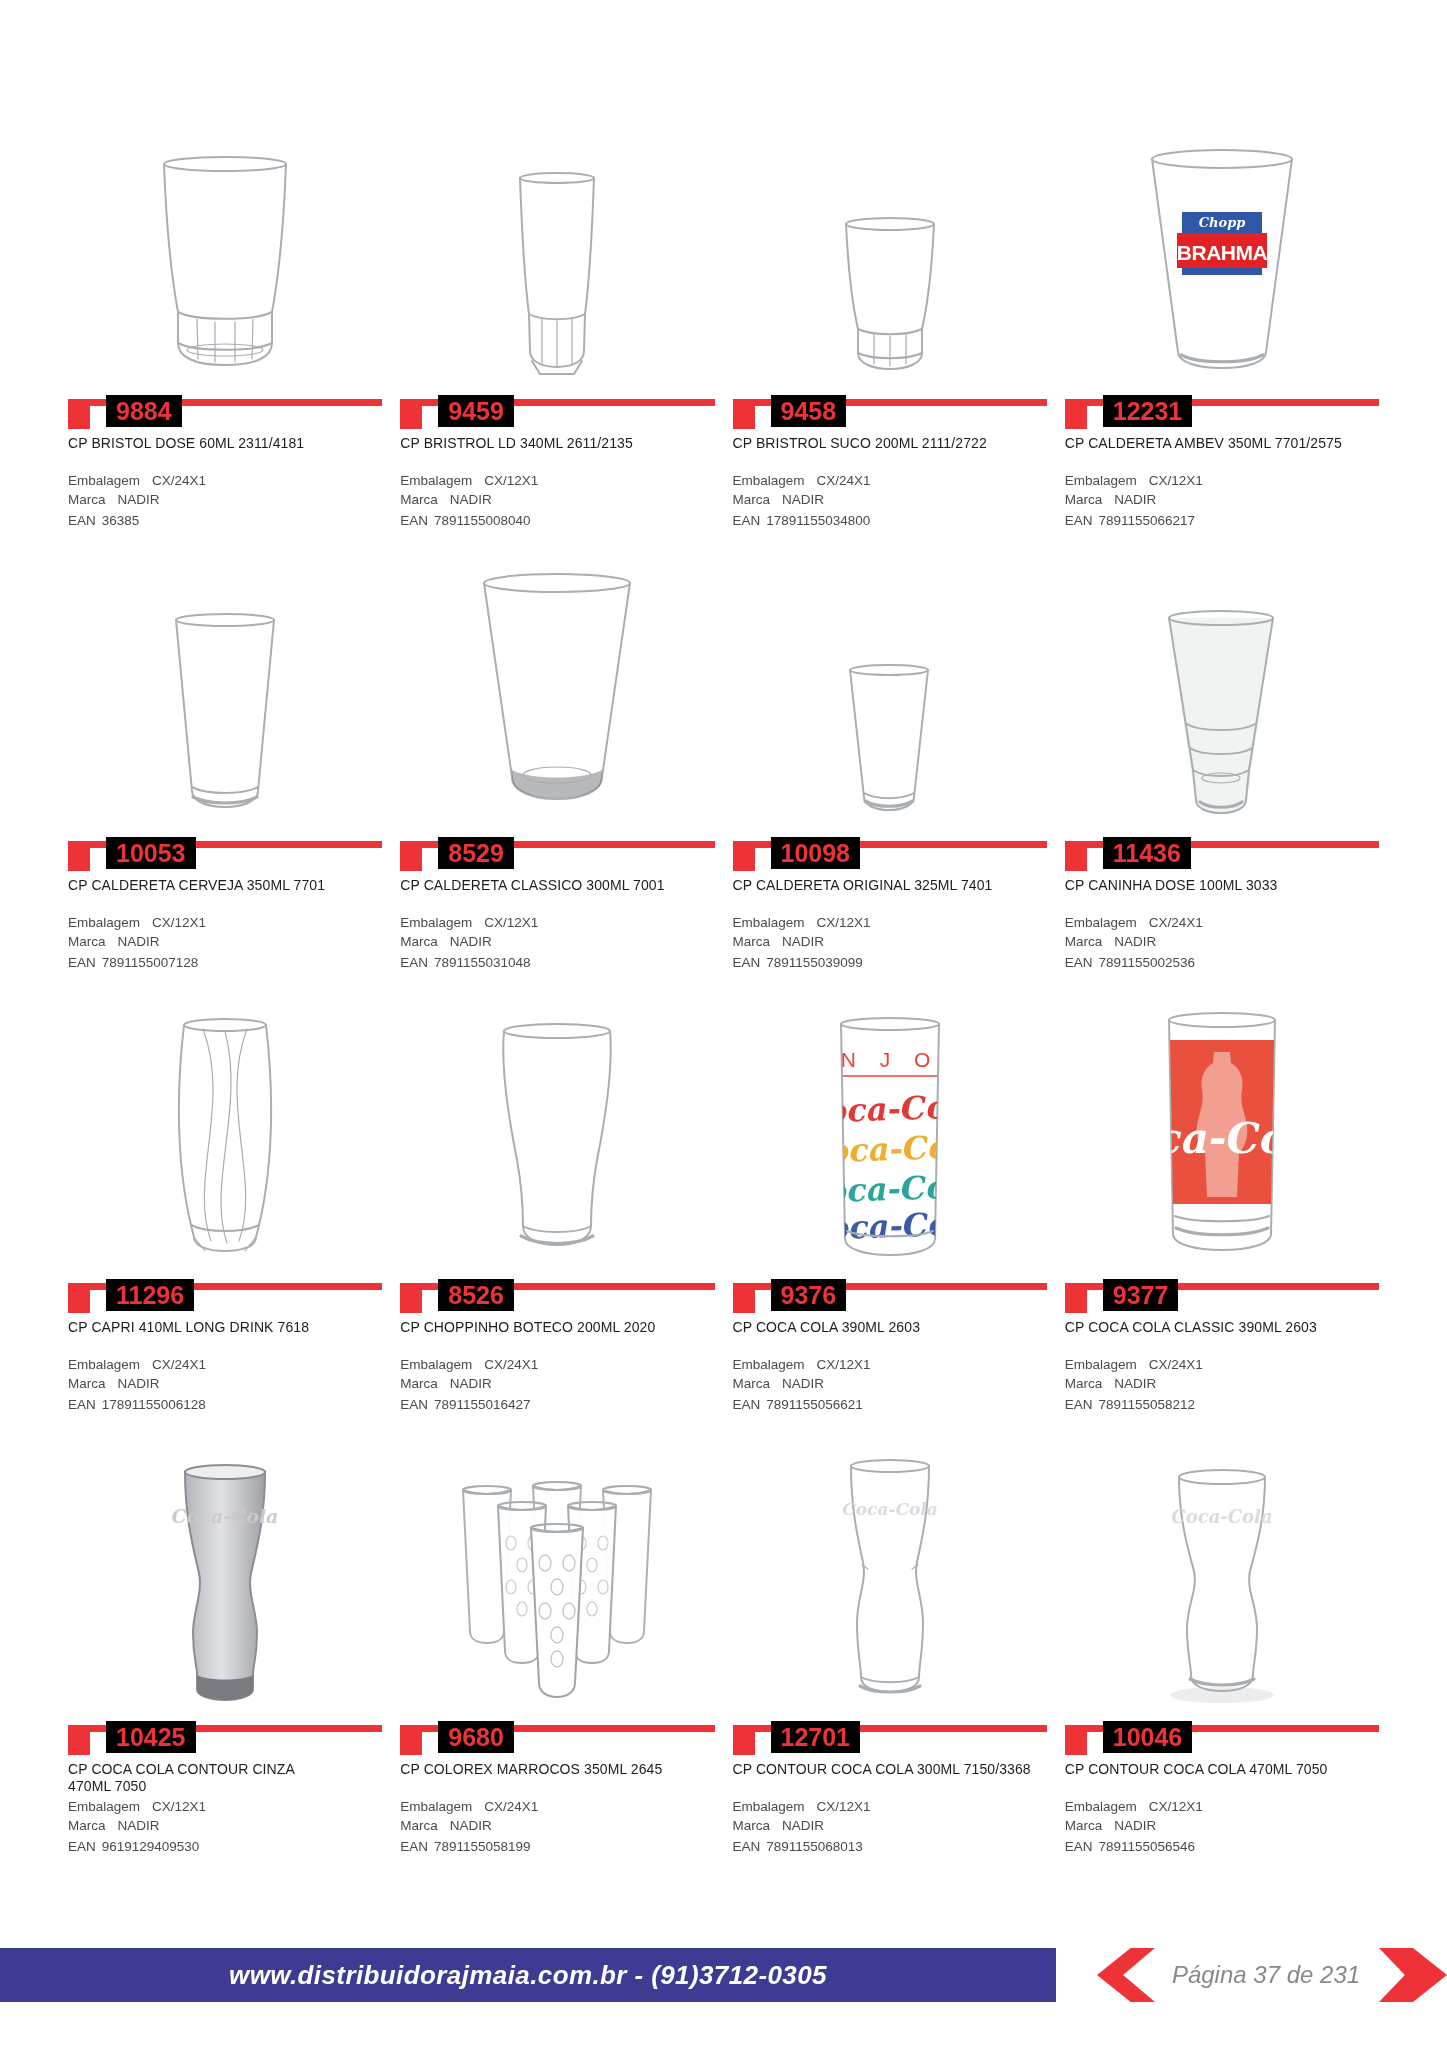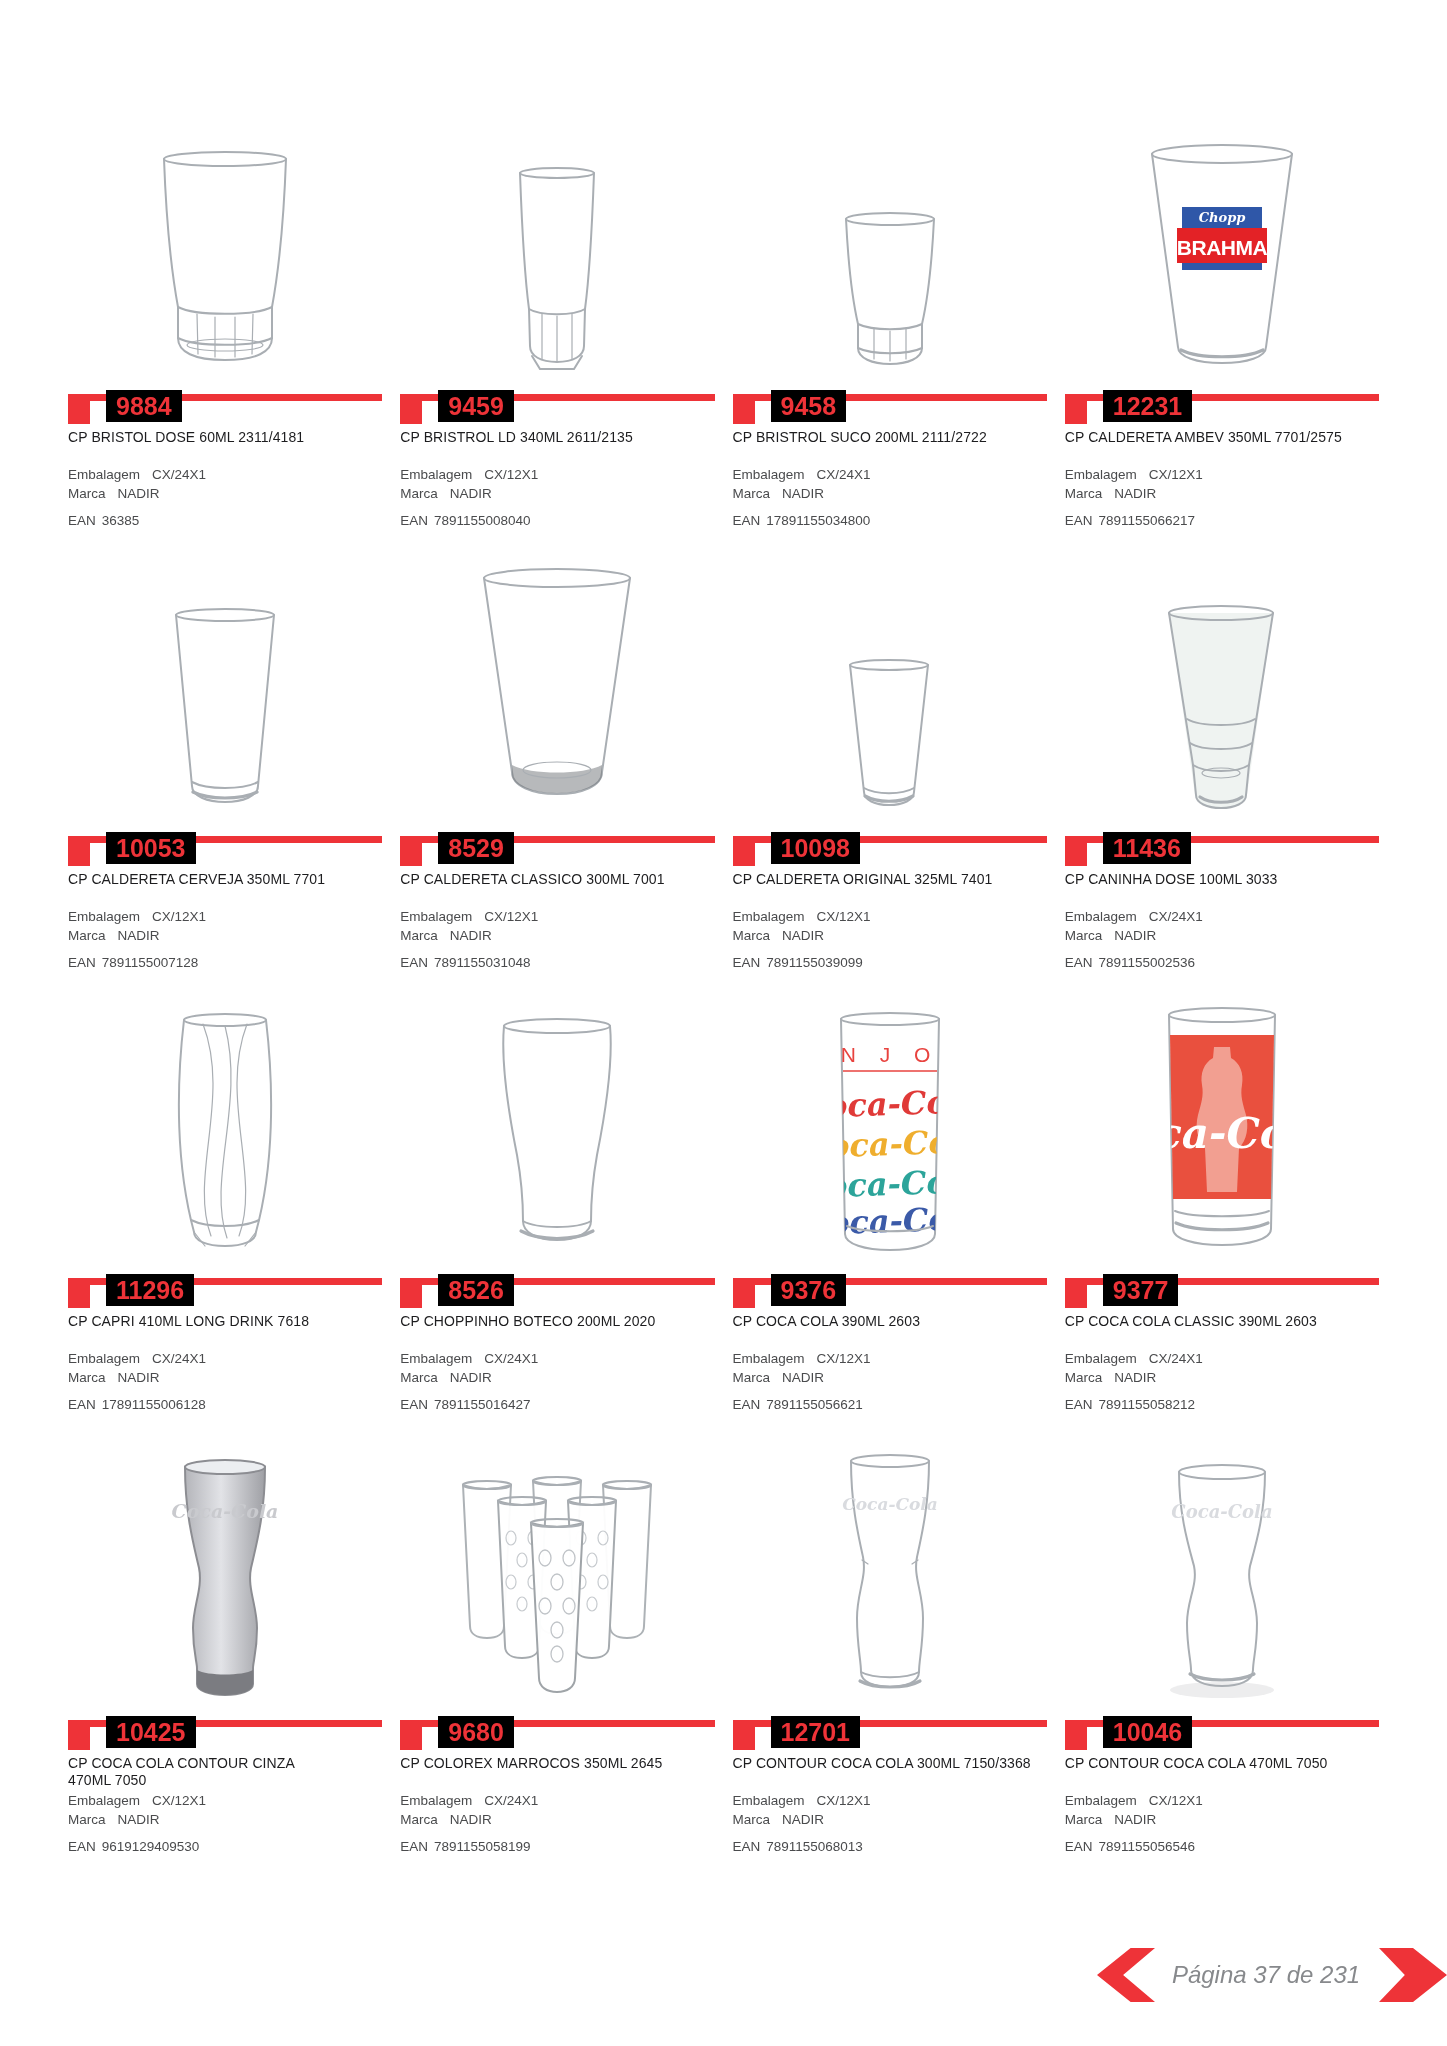--- a/index.html
+++ b/index.html
@@ -26,21 +26,21 @@
   .tag::before{content:"";position:absolute;left:0;right:0;top:0;height:7px;background:var(--red)}
   .sq{position:absolute;left:0;top:0;width:22px;height:30px;background:var(--red)}
   .code{
     position:absolute;left:38px;top:-4px;background:#000000;padding:0 10px;
     color:var(--red);font-weight:bold;font-size:25px;line-height:32px;
   }
   .pname{font-weight:normal;font-size:14px;line-height:17px;color:var(--ink);min-height:36px;letter-spacing:.1px}
   .cell:nth-child(13) .pname{max-width:272px}
   .meta{font-size:13.5px;color:var(--meta);line-height:19px}
   .meta .lab{margin-right:12px}
-  .meta .ean{margin-top:8px}
+  .meta .ean{margin-top:2px}
   .meta .ean .lab{margin-right:6px}
 
   svg .st{fill:none;stroke:#a9aeb3;stroke-width:2;stroke-linecap:round}
   svg .w1{stroke-width:1.2}
   svg .w3{stroke-width:3.2}
   svg text{font-family:"Liberation Sans",sans-serif}
   svg .script{font-family:"DejaVu Serif",serif;font-style:italic;font-weight:bold}
 
   .footer{position:absolute;left:0;top:1948px;width:1447px;height:54px}
   .fbar{
@@ -489,16 +489,19 @@
     <div class="meta">
       <div><span class="lab">Embalagem</span><span>CX/12X1</span></div>
       <div><span class="lab">Marca</span><span>NADIR</span></div>
       <div class="ean"><span class="lab">EAN</span><span>7891155056546</span></div>
     </div>
   </div>
 
 </div>
 
 <div class="footer">
+  <div class="fbar">
+    <span>www.distribuidorajmaia.com.br - (91)3712-0305</span>
+  </div>
   <div class="chevL"></div>
   <div class="pgtext">Página 37 de 231</div>
   <div class="chevR"></div>
 </div>
 
 </body></html>

